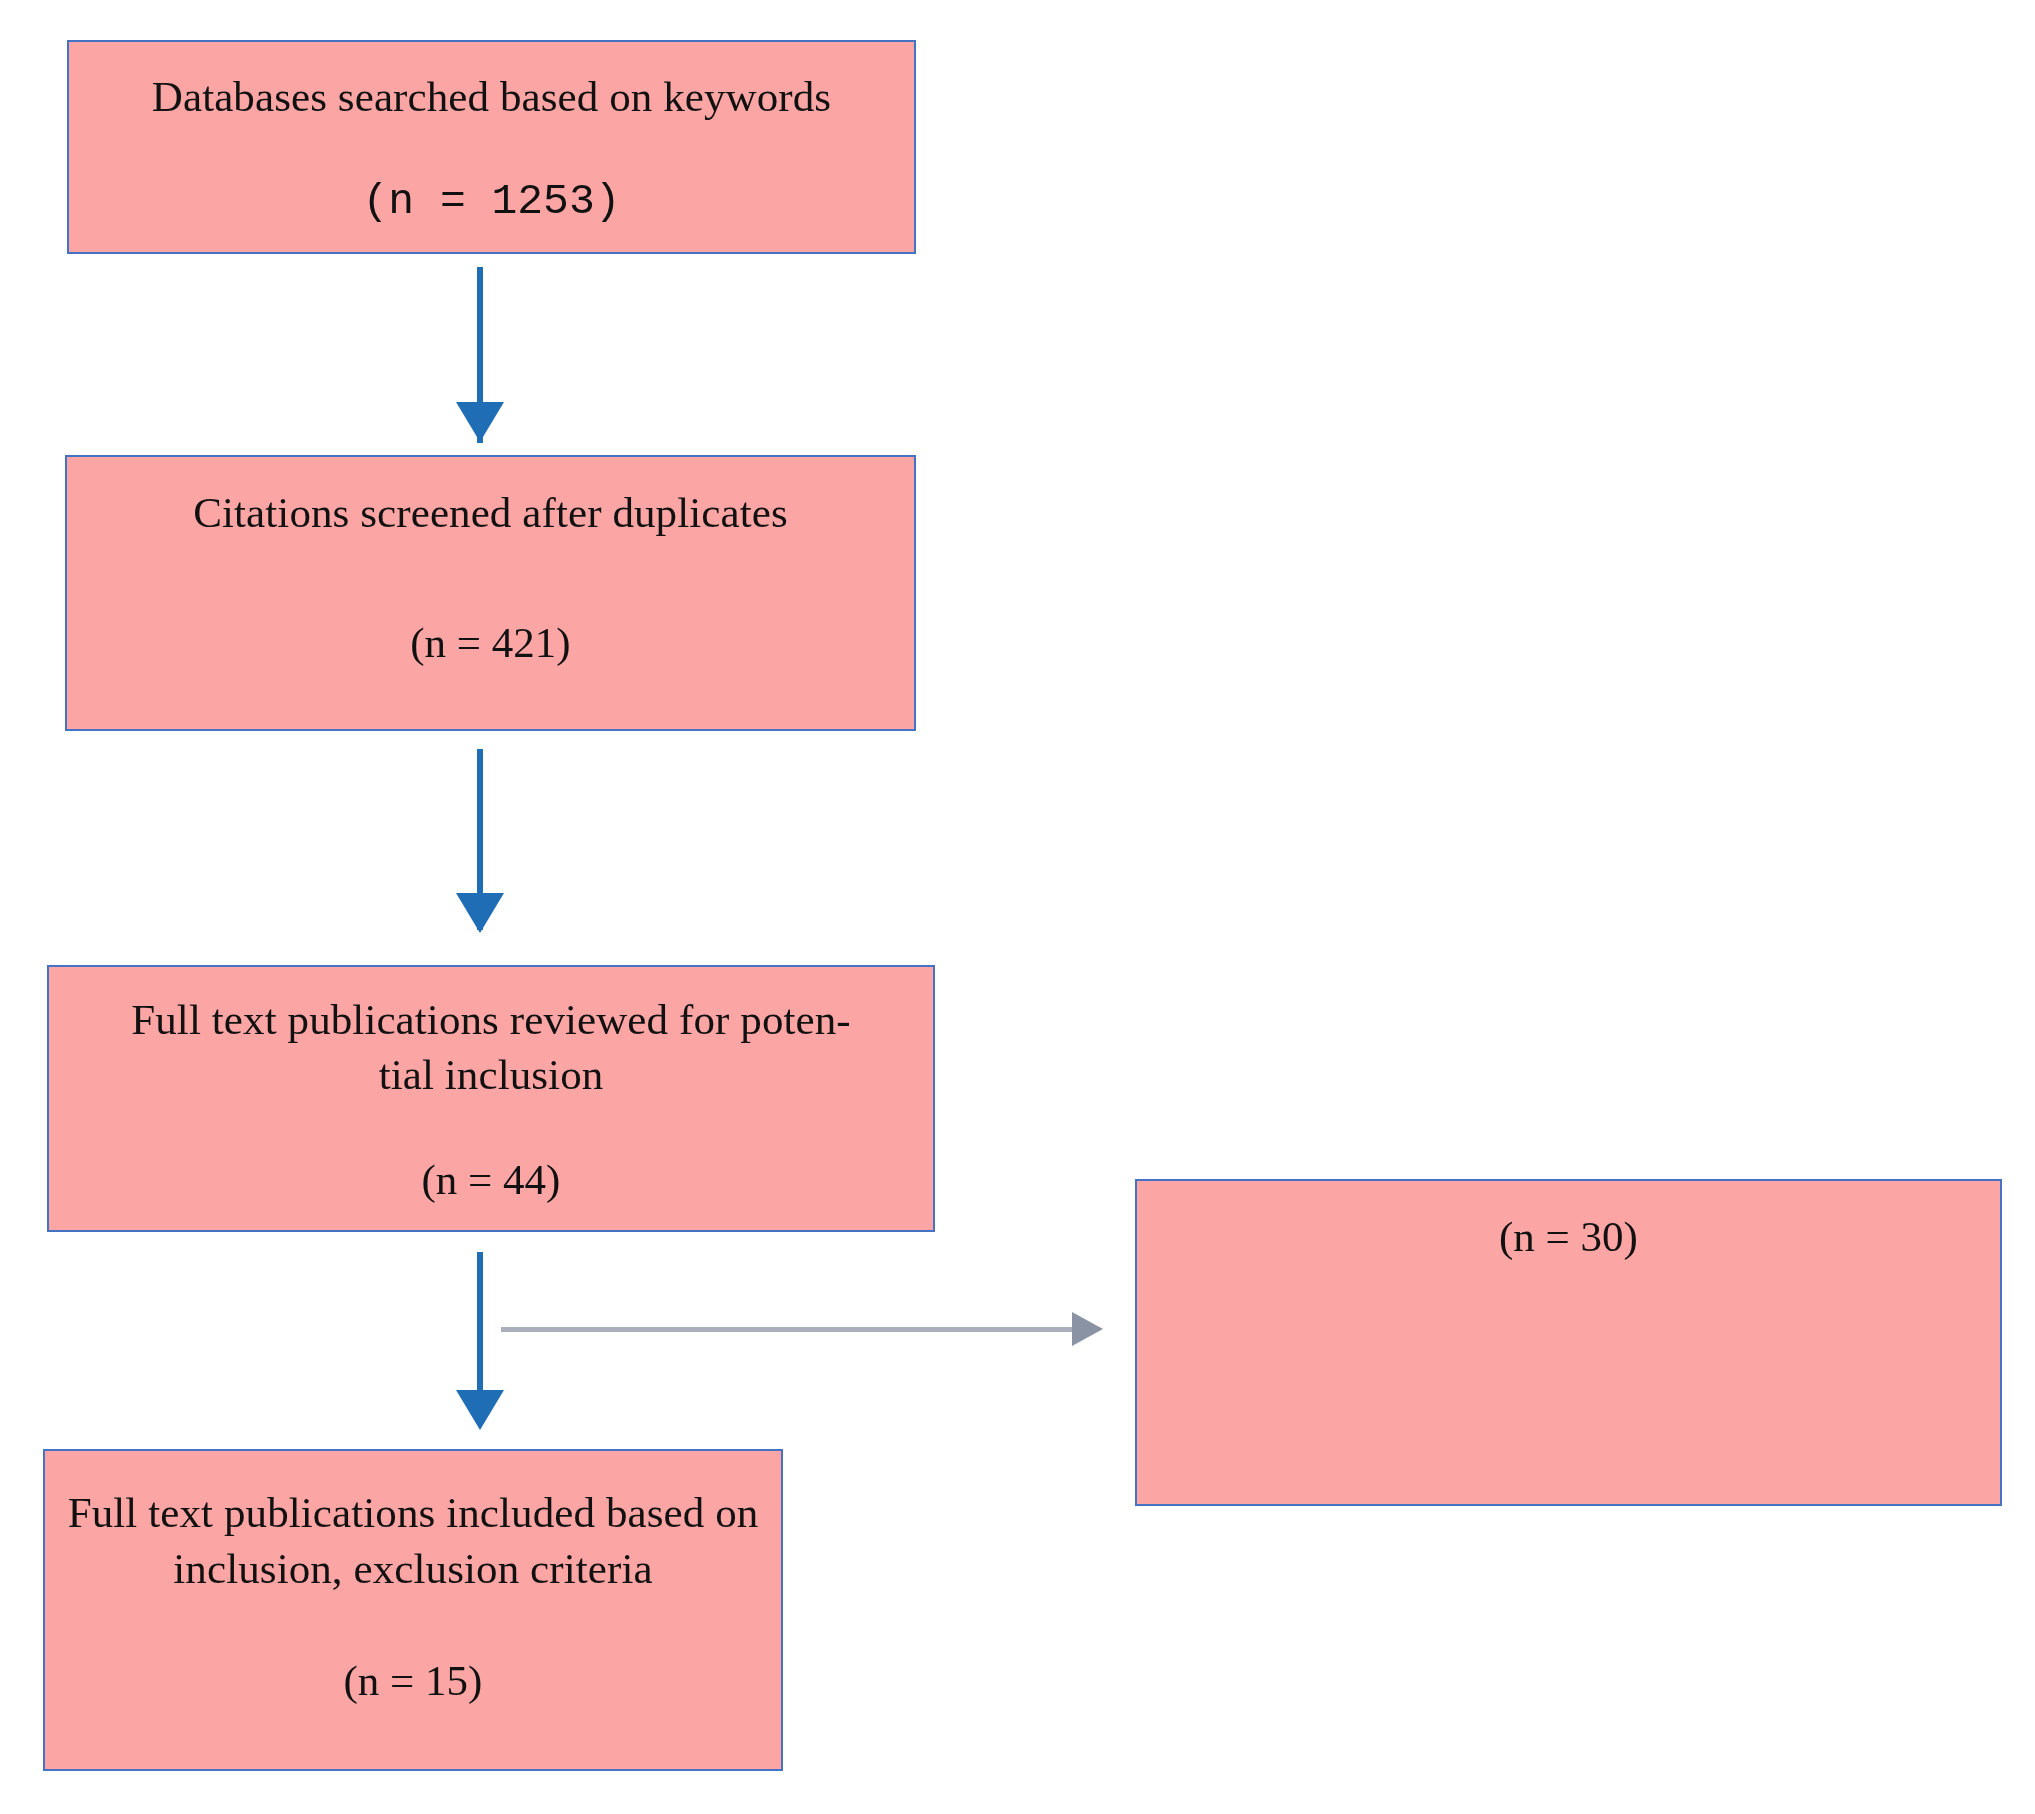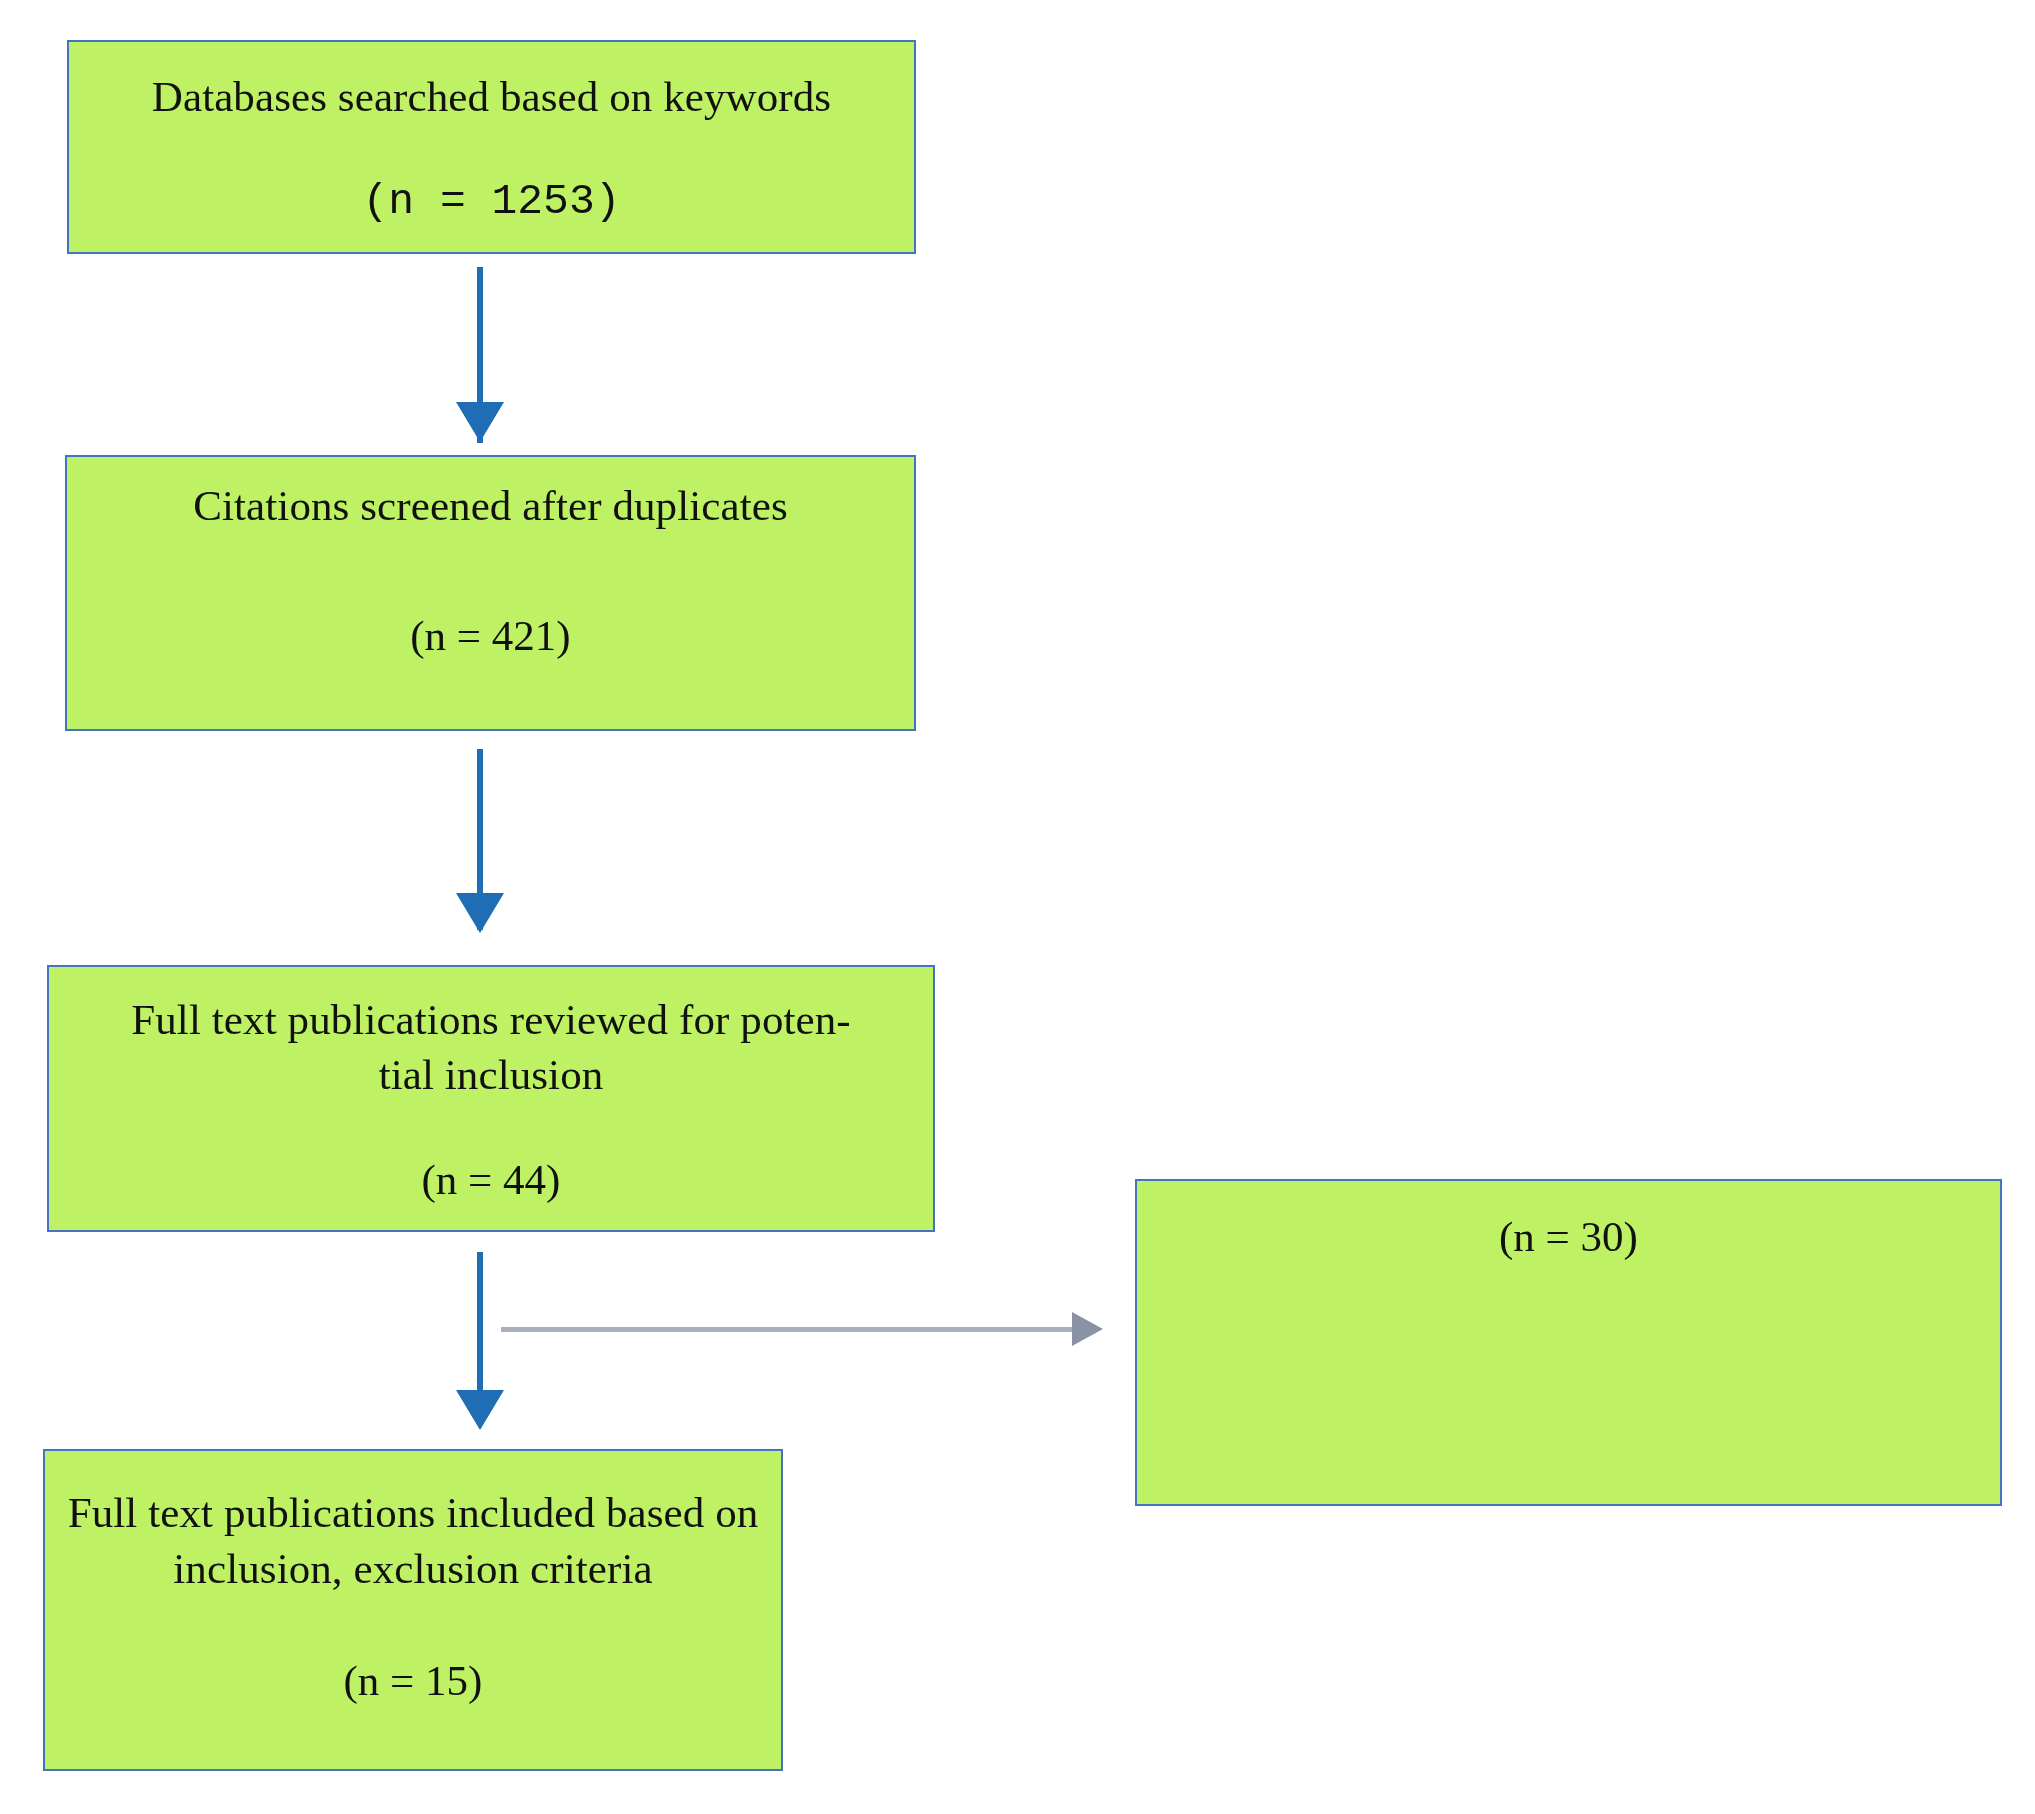--- a/index.html
+++ b/index.html
@@ -13,21 +13,21 @@
     width: 2035px;
     height: 1814px;
     background: #ffffff;
     overflow: hidden;
     font-family: "Liberation Serif", "DejaVu Serif", serif;
   }
   .flow-box {
     position: absolute;
     box-sizing: border-box;
     border: 2.6px solid #4472c4;
-    background: #bef264;
+    background: #fca5a5;
     display: flex;
     flex-direction: column;
     align-items: center;
     color: #0d0d0d;
   }
   .box-line {
     text-align: center;
     font-size: 43px;
     line-height: 1.30;
     letter-spacing: 0.1px;
@@ -41,21 +41,21 @@
     line-height: 1.30;
     color: #111111;
   }
 
   
   #box-databases   { left: 67px; top: 40px;   width: 849px; height: 214px; }
   #box-databases .box-line  { margin-top: 27px; }
   #box-databases .box-count { margin-top: 49px; font-family: Liberation Mono, monospace; }
 
   #box-citations   { left: 65px; top: 455px;  width: 851px; height: 276px; }
-  #box-citations .box-line  { margin-top: 21px; font-family: Liberation Serif, serif; }
+  #box-citations .box-line  { margin-top: 28px; font-family: Liberation Serif, serif; }
   #box-citations .box-count { margin-top: 74px; }
 
   #box-fulltext-reviewed { left: 47px;  top: 965px; width: 888px; height: 267px; }
   #box-fulltext-reviewed .box-line  { margin-top: 24.6px; }
   #box-fulltext-reviewed .box-count { margin-top: 49px; }
 
   #box-fulltext-included { left: 43px;  top: 1449px; width: 740px; height: 322px; }
   #box-fulltext-included .box-line  { margin-top: 34px; }
   #box-fulltext-included .box-count { margin-top: 56px; }
 

